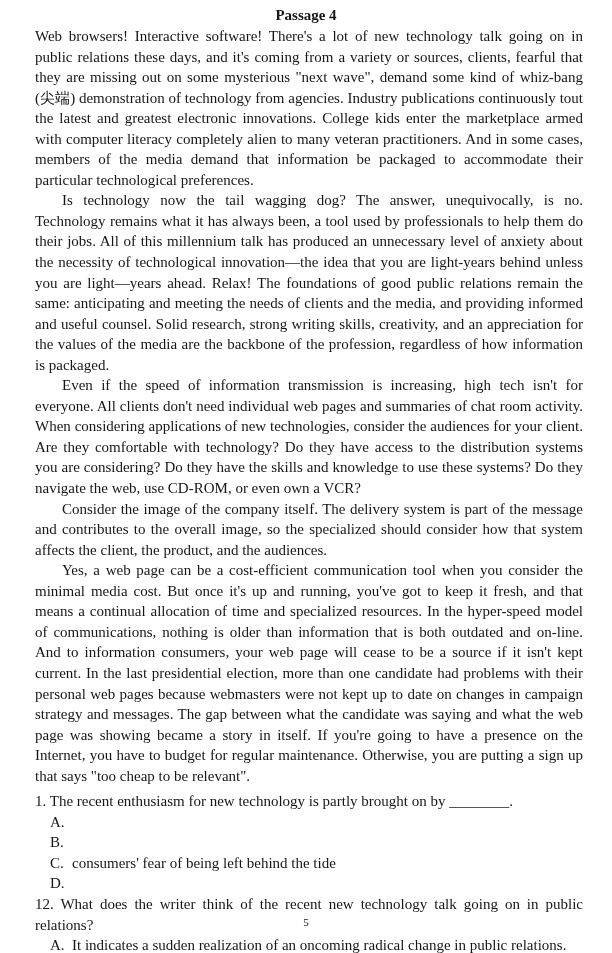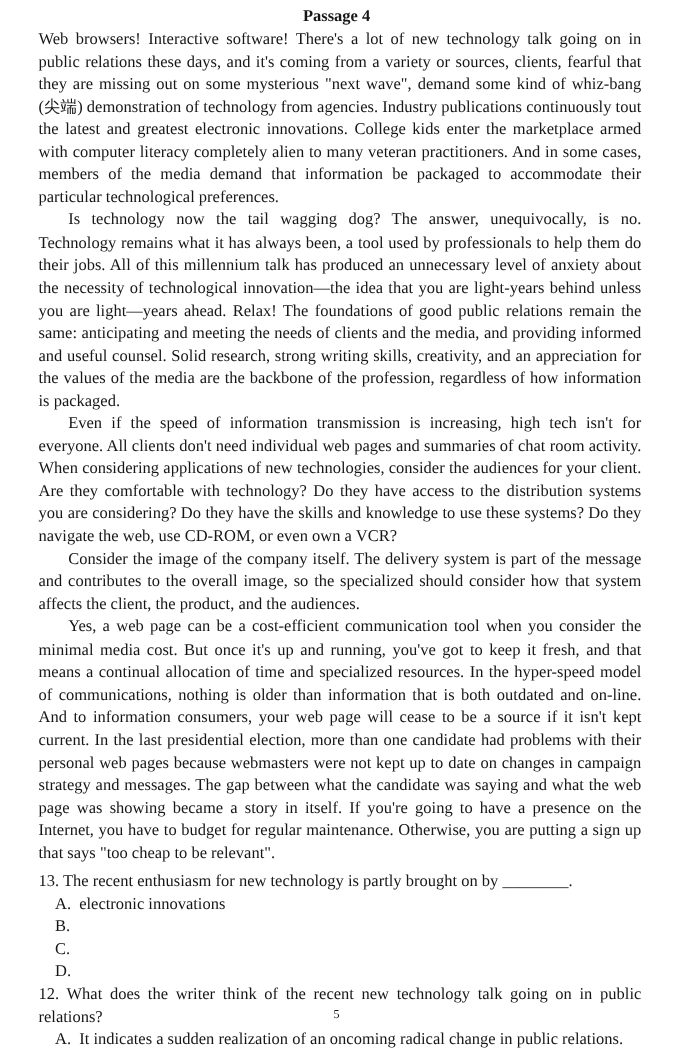--- a/index.html
+++ b/index.html
@@ -34,30 +34,30 @@
   <div class="title">Passage 4</div>
 
   <div class="body">
     <p>Web browsers! Interactive software! There's a lot of new technology talk going on in public relations these days, and it's coming from a variety or sources, clients, fearful that they are missing out on some mysterious "next wave", demand some kind of whiz-bang (尖端) demonstration of technology from agencies. Industry publications continuously tout the latest and greatest electronic innovations. College kids enter the marketplace armed with computer literacy completely alien to many veteran practitioners. And in some cases, members of the media demand that information be packaged to accommodate their particular technological preferences.</p>
     <p class="indent">Is technology now the tail wagging dog? The answer, unequivocally, is no. Technology remains what it has always been, a tool used by professionals to help them do their jobs. All of this millennium talk has produced an unnecessary level of anxiety about the necessity of technological innovation—the idea that you are light-years behind unless you are light—years ahead. Relax! The foundations of good public relations remain the same: anticipating and meeting the needs of clients and the media, and providing informed and useful counsel. Solid research, strong writing skills, creativity, and an appreciation for the values of the media are the backbone of the profession, regardless of how information is packaged.</p>
     <p class="indent">Even if the speed of information transmission is increasing, high tech isn't for everyone. All clients don't need individual web pages and summaries of chat room activity. When considering applications of new technologies, consider the audiences for your client. Are they comfortable with technology? Do they have access to the distribution systems you are considering? Do they have the skills and knowledge to use these systems? Do they navigate the web, use CD-ROM, or even own a VCR?</p>
     <p class="indent">Consider the image of the company itself. The delivery system is part of the message and contributes to the overall image, so the specialized should consider how that system affects the client, the product, and the audiences.</p>
     <p class="indent">Yes, a web page can be a cost-efficient communication tool when you consider the minimal media cost. But once it's up and running, you've got to keep it fresh, and that means a continual allocation of time and specialized resources. In the hyper-speed model of communications, nothing is older than information that is both outdated and on-line. And to information consumers, your web page will cease to be a source if it isn't kept current. In the last presidential election, more than one candidate had problems with their personal web pages because webmasters were not kept up to date on changes in campaign strategy and messages. The gap between what the candidate was saying and what the web page was showing became a story in itself. If you're going to have a presence on the Internet, you have to budget for regular maintenance. Otherwise, you are putting a sign up that says "too cheap to be relevant".</p>
 
     <div class="q">
-      <p class="q-stem">13. The recent enthusiasm for new technology is partly brought on by ________.</p>
+      <p class="q-stem">1. The recent enthusiasm for new technology is partly brought on by ________.</p>
       <div class="opt">
         <span class="opt-letter">A.</span>
-        <span>electronic innovations</span>
       </div>
       <div class="opt">
         <span class="opt-letter">B.</span>
       </div>
       <div class="opt">
         <span class="opt-letter">C.</span>
+        <span>consumers' fear of being left behind the tide</span>
       </div>
       <div class="opt">
         <span class="opt-letter">D.</span>
       </div>
     </div>
 
     <div>
       <p class="q-stem">12. What does the writer think of the recent new technology talk going on in public relations?</p>
       <div class="opt">
         <span class="opt-letter">A.</span>

